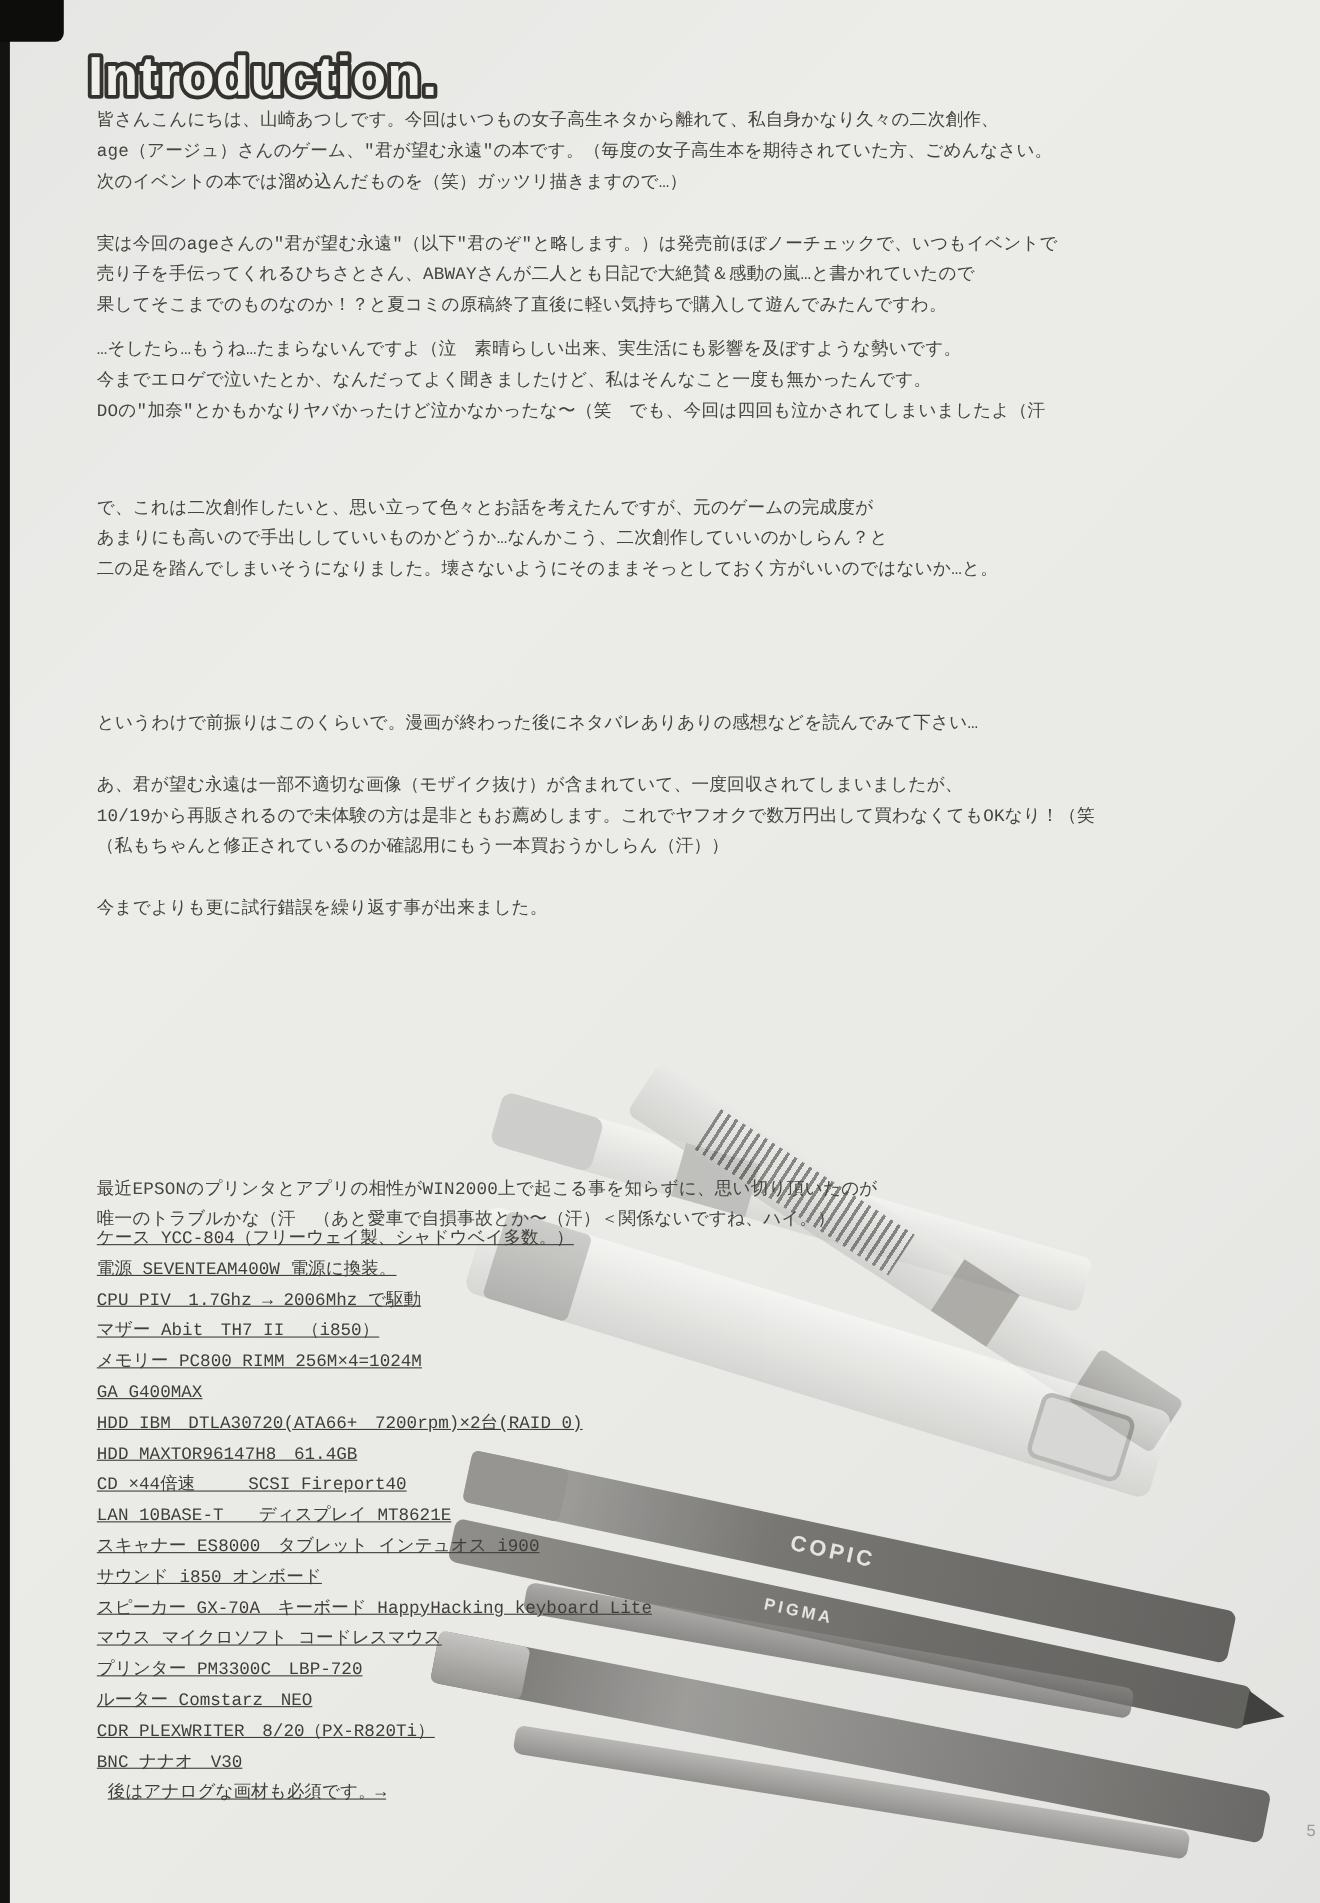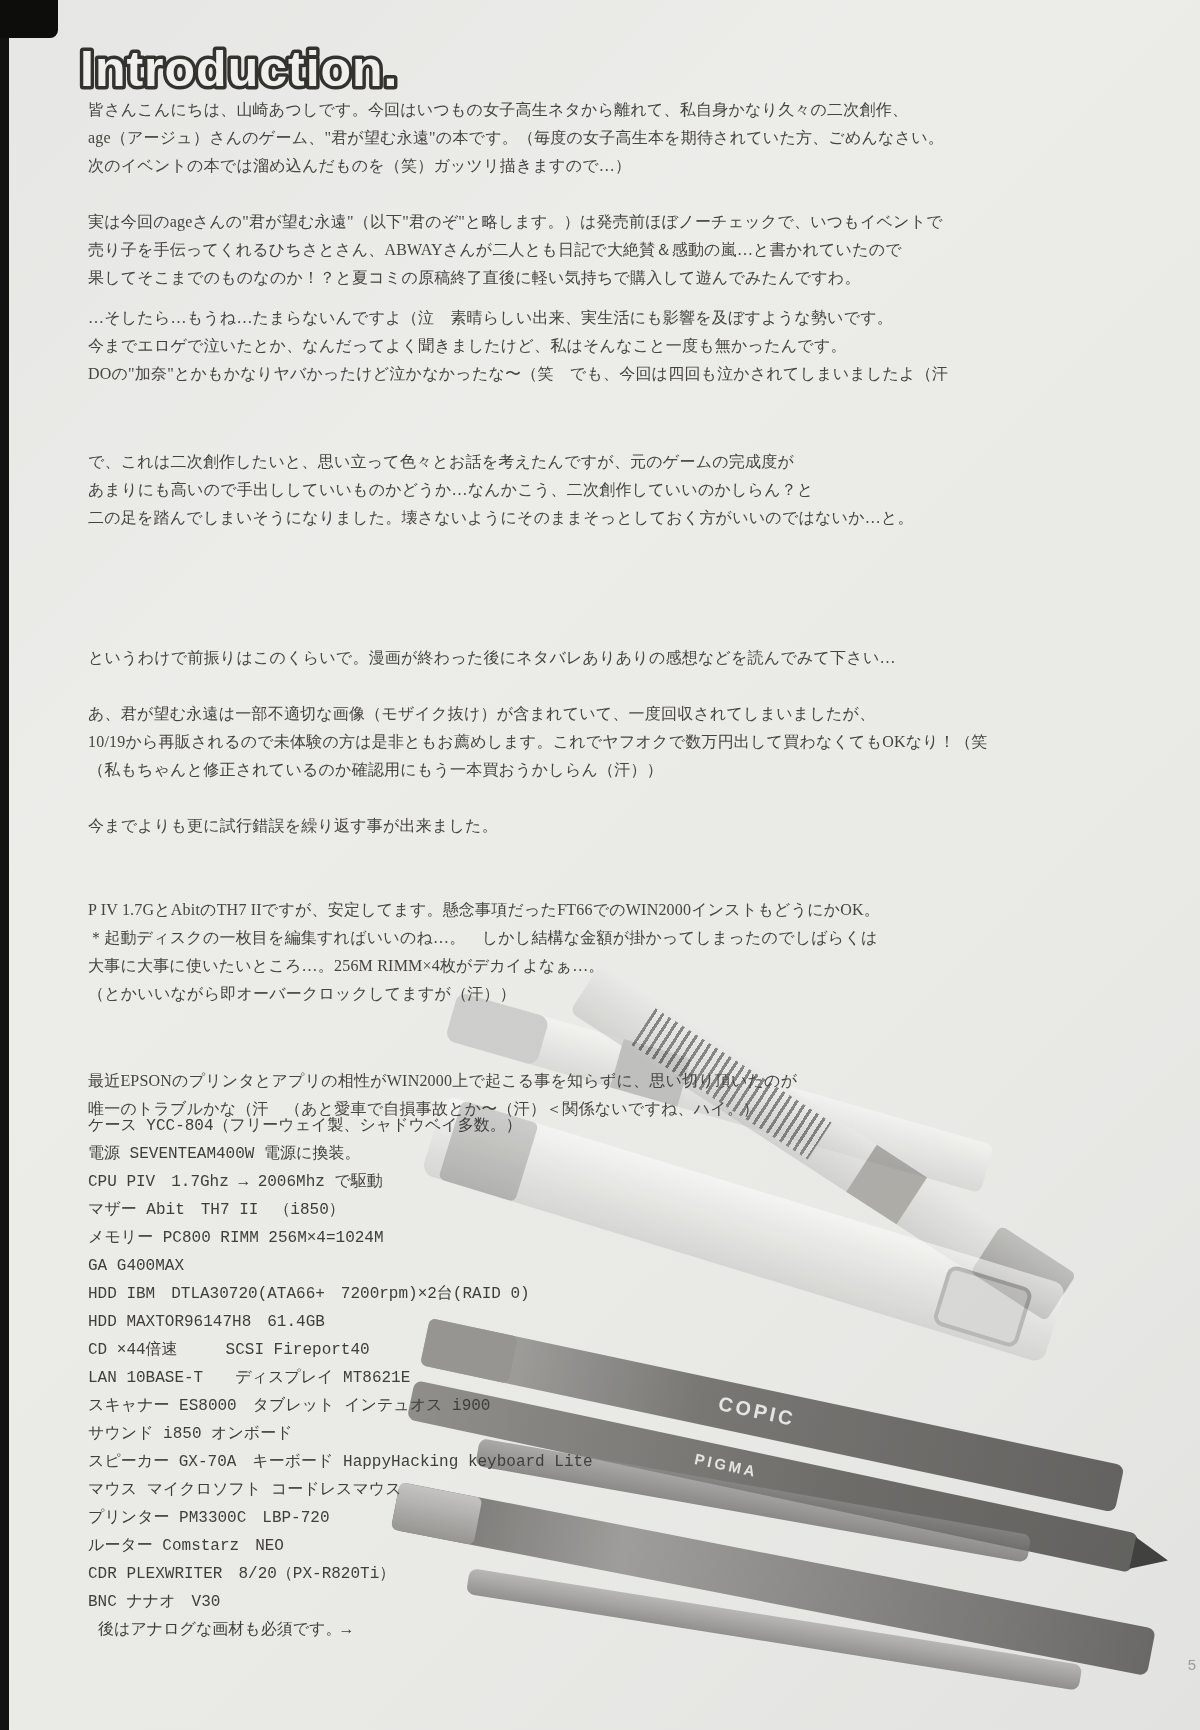--- a/index.html
+++ b/index.html
@@ -9,23 +9,23 @@
     overflow:hidden;
     font-family:"Liberation Serif","DejaVu Sans",serif;
   }
   
   .edge-left{position:absolute;left:0;top:0;width:9px;height:1730px;background:#131311;}
   .edge-corner{position:absolute;left:0;top:0;width:58px;height:38px;background:#0d0d0b;border-radius:0 0 8px 0;}
   
   .title-svg{position:absolute;left:70px;top:30px;}
   
   .para{position:absolute;left:88px;width:1090px;color:#46443f;font-size:16px;line-height:28px;letter-spacing:0.2px;z-index:5;}
-  .para .line{white-space:nowrap;}
+  .para .line{white-space:nowrap;font-family:Liberation Mono, monospace;}
   .specs{position:absolute;left:88px;top:1112px;width:1090px;color:#403e3a;
-    font-family:"Liberation Mono","DejaVu Sans Mono",monospace;font-size:16px;line-height:28px;z-index:5;}
+    font-family:"Liberation Mono","DejaVu Sans Mono",monospace;font-size:16px;line-height:28px;z-index:5;text-decoration:underline;}
   .specs .line{white-space:nowrap;}
   .specs .line.indent{padding-left:10px;}
   .page-num{position:absolute;right:4px;top:1656px;color:#9d9b98;font-size:15px;font-family:"Liberation Sans",sans-serif;z-index:6;}
   
   .photo{position:absolute;left:0;top:0;width:1200px;height:1730px;z-index:1;filter:blur(0.5px) contrast(0.92) brightness(1.04);}
   .pen{position:absolute;border-radius:8px;transform-origin:left top;}
   .pen .cap{position:absolute;top:0;height:100%;border-radius:6px;}
   .pen .band{position:absolute;top:0;height:100%;}
   .barcode{position:absolute;background:repeating-linear-gradient(90deg,#2a2a28 0 3px,rgba(255,255,255,0.1) 3px 8px);}
   .pen-label{position:absolute;color:#e3e3e0;font-family:"Liberation Sans",sans-serif;font-weight:bold;letter-spacing:3px;}
@@ -104,26 +104,20 @@
     <div class="line">というわけで前振りはこのくらいで。漫画が終わった後にネタバレありありの感想などを読んでみて下さい…</div>
   </div>
   <div class="para" style="top:700px">
     <div class="line">あ、君が望む永遠は一部不適切な画像（モザイク抜け）が含まれていて、一度回収されてしまいましたが、</div>
     <div class="line">10/19から再販されるので未体験の方は是非ともお薦めします。これでヤフオクで数万円出して買わなくてもOKなり！（笑</div>
     <div class="line">（私もちゃんと修正されているのか確認用にもう一本買おうかしらん（汗））</div>
   </div>
   <div class="para" style="top:812px">
     <div class="line">今までよりも更に試行錯誤を繰り返す事が出来ました。</div>
   </div>
-  <div class="para" style="top:896px">
-    <div class="line">P IV 1.7GとAbitのTH7 IIですが、安定してます。懸念事項だったFT66でのWIN2000インストもどうにかOK。</div>
-    <div class="line">＊起動ディスクの一枚目を編集すればいいのね…。　しかし結構な金額が掛かってしまったのでしばらくは</div>
-    <div class="line">大事に大事に使いたいところ…。256M RIMM×4枚がデカイよなぁ…。</div>
-    <div class="line">（とかいいながら即オーバークロックしてますが（汗））</div>
-  </div>
   <div class="para" style="top:1067px">
     <div class="line">最近EPSONのプリンタとアプリの相性がWIN2000上で起こる事を知らずに、思い切り頂いたのが</div>
     <div class="line">唯一のトラブルかな（汗　（あと愛車で自損事故とか〜（汗）＜関係ないですね、ハイ。）</div>
   </div>
 
   <div class="specs">
     <div class="line">ケース YCC-804（フリーウェイ製、シャドウベイ多数。）</div>
     <div class="line">電源 SEVENTEAM400W 電源に換装。</div>
     <div class="line">CPU PIV　1.7Ghz → 2006Mhz で駆動</div>
     <div class="line">マザー Abit　TH7 II　（i850）</div>

